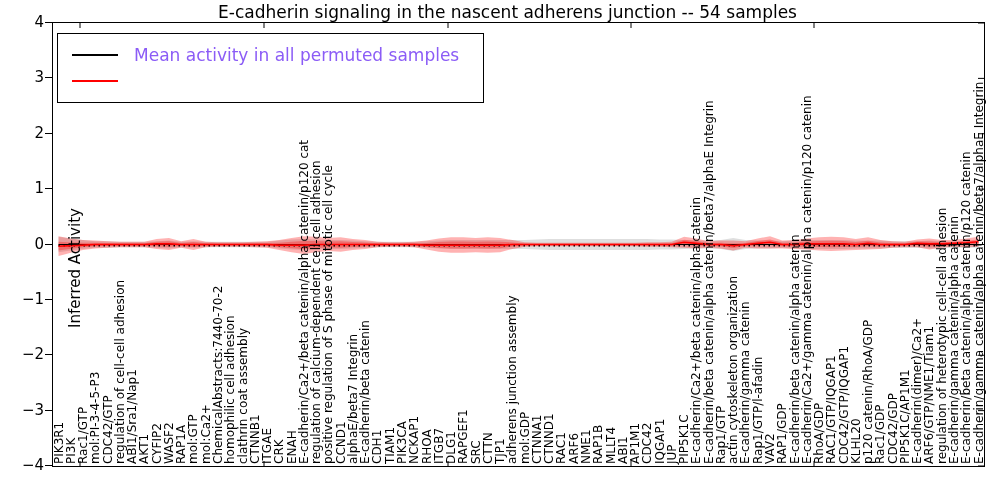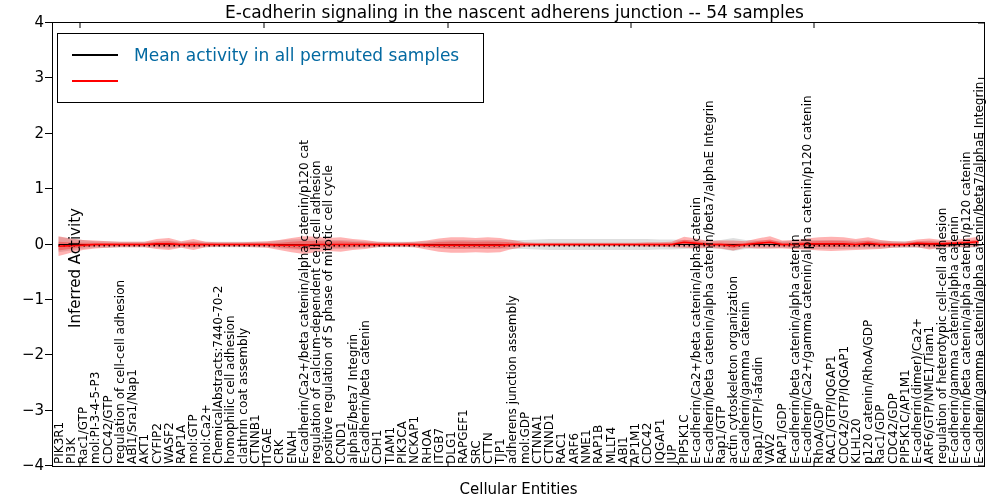--- a/index.html
+++ b/index.html
@@ -1,37 +1,37 @@
 <!DOCTYPE html>
 <html><head>
 <meta charset="utf-8">
 <style>
   html,body{margin:0;padding:0;background:#ffffff;}
   .figure{position:relative;width:1000px;height:500px;background:#fff;
           font-family:"DejaVu Sans","Liberation Sans",sans-serif;overflow:hidden;}
-  .title{position:absolute;left:48px;top:2px;width:933px;text-align:center;
+  .title{position:absolute;left:41px;top:2px;width:933px;text-align:center;
          font-size:17px;color:#000;}
   .plot{position:absolute;left:52px;top:22px;width:933px;height:445px;
         border:1px solid #000;box-sizing:border-box;background:#fff;}
   .plot svg{position:absolute;left:0;top:0;}
   .xlab{position:absolute;white-space:nowrap;font-size:12px;line-height:12px;color:#000;
         transform-origin:left bottom;transform:rotate(-90deg);bottom:2px;}
   .ytick-label{position:absolute;width:40px;text-align:right;font-size:15px;color:#000;
                left:4px;height:18px;line-height:18px;}
   .ytick-mark{position:absolute;width:7px;height:1px;background:#000;left:45px;}
   .ylabel{position:absolute;left:-58px;top:236px;width:160px;text-align:center;
           font-size:15px;color:#000;transform:rotate(-90deg);}
   .xlabel{position:absolute;left:52px;top:480px;width:933px;text-align:center;
           font-size:15px;color:#000;}
   .legend{position:absolute;left:57px;top:33px;background:#fff;border:1px solid #000;
           padding:8px 24px 8px 14px;z-index:5;}
   .legend-row{display:flex;align-items:center;height:26px;}
   .legend-line{display:inline-block;width:46px;height:0;border-top:2px solid #000;
                margin-right:16px;flex:0 0 auto;}
-  .legend-text{font-size:17px;color:#0369a1;white-space:nowrap;}
+  .legend-text{font-size:17px;color:#8b5cf6;white-space:nowrap;}
 </style>
 </head>
 <body>
 
 <div class="figure">
   <div class="title">E-cadherin signaling in the nascent adherens junction -- 54 samples</div>
 
   <div class="plot">
     <svg id="chart-svg" width="931" height="443" viewBox="0 0 931 443">
         <polygon points="5.5,213.7 17.8,215.4 30.0,217.1 42.3,218.2 54.6,218.2 66.8,218.7 79.1,218.7 91.4,218.7 103.6,218.2 115.9,217.6 128.2,218.7 140.4,218.2 152.7,218.7 165.0,218.7 177.2,218.7 189.5,218.7 201.8,218.7 214.0,218.7 226.3,217.6 238.6,216.5 250.8,216.0 263.1,216.5 275.4,217.1 287.6,217.1 299.9,217.6 312.2,218.2 324.4,218.7 336.7,218.7 349.0,218.7 361.2,218.7 373.5,218.2 385.8,217.6 398.0,217.1 410.3,217.1 422.6,217.1 434.8,217.1 447.1,217.1 459.4,217.1 471.6,217.1 483.9,216.5 496.2,216.0 508.4,216.0 520.7,216.0 533.0,216.0 545.2,216.0 557.5,216.0 569.8,216.0 582.0,216.0 594.3,216.0 606.6,216.5 618.8,216.5 631.1,217.1 643.4,217.6 655.6,217.6 667.9,217.1 680.2,214.9 692.4,217.1 704.7,217.6 717.0,217.6 729.2,218.2 741.5,217.6 753.8,217.1 766.0,217.1 778.3,217.1 790.6,217.1 802.8,217.6 815.1,217.6 827.4,217.6 839.6,218.2 851.9,218.2 864.2,218.2 876.4,217.6 888.7,218.2 901.0,218.2 913.2,218.2 925.5,218.2 925.5,224.8 913.2,224.8 901.0,224.8 888.7,224.8 876.4,225.4 864.2,224.8 851.9,224.8 839.6,224.8 827.4,225.4 815.1,225.4 802.8,225.4 790.6,225.9 778.3,225.9 766.0,225.9 753.8,225.9 741.5,225.4 729.2,224.8 717.0,225.4 704.7,225.4 692.4,225.9 680.2,228.1 667.9,225.9 655.6,225.4 643.4,225.4 631.1,225.9 618.8,226.5 606.6,226.5 594.3,227.0 582.0,227.0 569.8,227.0 557.5,227.0 545.2,227.0 533.0,227.0 520.7,227.0 508.4,227.0 496.2,227.0 483.9,226.5 471.6,225.9 459.4,225.9 447.1,225.9 434.8,225.9 422.6,225.9 410.3,225.9 398.0,225.9 385.8,225.4 373.5,224.8 361.2,224.3 349.0,224.3 336.7,224.3 324.4,224.3 312.2,224.8 299.9,225.4 287.6,225.9 275.4,225.9 263.1,226.5 250.8,227.0 238.6,226.5 226.3,225.4 214.0,224.3 201.8,224.3 189.5,224.3 177.2,224.3 165.0,224.3 152.7,224.3 140.4,224.8 128.2,224.3 115.9,225.4 103.6,224.8 91.4,224.3 79.1,224.3 66.8,224.3 54.6,224.8 42.3,224.8 30.0,225.9 17.8,227.6 5.5,229.3" fill="#000000" fill-opacity="0.13"></polygon>
@@ -165,14 +165,13 @@
   <div class="legend">
     <div class="legend-row">
       <span class="legend-line" id="legend-line-0" style="border-top-color: rgb(0, 0, 0);"></span>
       <span class="legend-text">Mean activity in all permuted samples</span>
     </div>
     <div class="legend-row">
       <span class="legend-line" id="legend-line-1" style="border-top-color: rgb(255, 0, 0);"></span>
     </div>
   </div>
 
-  <div class="xlabel">Cellular Entities</div>
 </div>
 
 </body></html>

